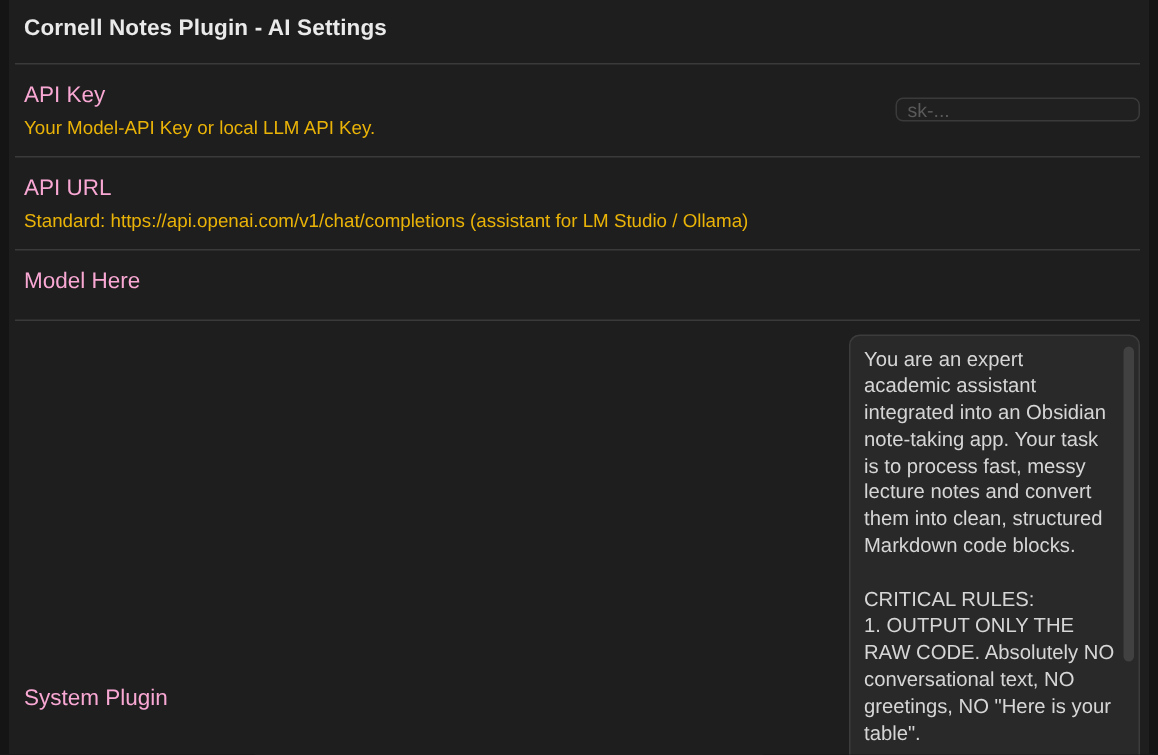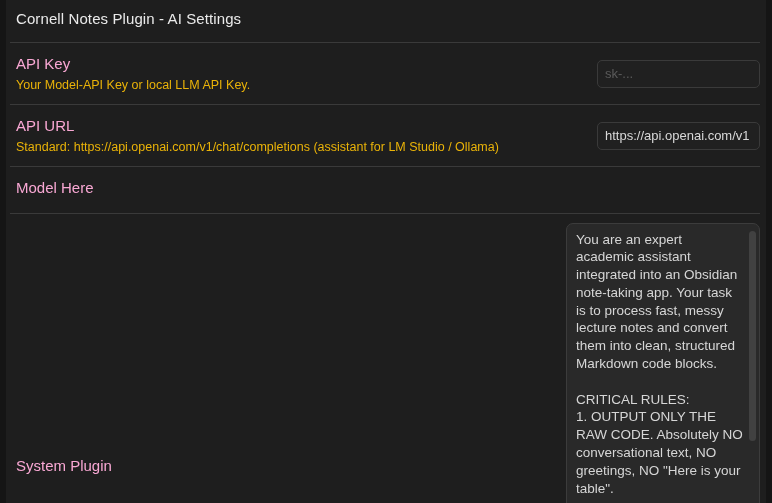--- a/index.html
+++ b/index.html
@@ -14,21 +14,21 @@
     height: 100%;
     background: #1e1e1e;
     padding: 0 6px 0 4px;
   }
   .header {
     padding: 10px 0 15px 6px;
     border-bottom: 1px solid #3a3a3a;
   }
   .header .title {
     font-size: 15px;
-    font-weight: 400;
+    font-weight: 700;
     color: #eaeaea;
     letter-spacing: 0.1px;
   }
   .setting-item {
     display: flex;
     align-items: center;
     justify-content: space-between;
     padding: 11px 0 11px 6px;
   }
   .setting-item + .setting-item { border-top: 1px solid #3a3a3a; }
@@ -40,21 +40,21 @@
     margin-bottom: 5px;
   }
   .setting-desc {
     font-size: 12.5px;
     color: #eab308;
     line-height: 15px;
   }
   .setting-control { flex: 0 0 auto; }
   .text-input {
     width: 163px;
-    height: 28px;
+    height: 16px;
     background: #202020;
     border: 1px solid #3a3a3a;
     border-radius: 5px;
     color: #d8d8d8;
     font-family: "Liberation Sans", "DejaVu Sans", sans-serif;
     font-size: 13px;
     padding: 0 7px;
     outline: none;
   }
   .text-input::placeholder { color: #5a5a5a; }
@@ -110,23 +110,20 @@
       <div class="setting-control">
         <input type="text" class="text-input" placeholder="sk-..." style="">
       </div>
     </div>
 
     <div class="setting-item">
       <div class="setting-info">
         <div class="setting-name">API URL</div>
         <div class="setting-desc">Standard: https://api.openai.com/v1/chat/completions (assistant for LM Studio / Ollama)</div>
       </div>
-      <div class="setting-control">
-        <input type="text" class="text-input" value="https://api.openai.com/v1" style="">
-      </div>
     </div>
 
     <div class="setting-item">
       <div class="setting-info">
         <div class="setting-name">Model Here</div>
       </div>
     </div>
 
     <div class="setting-item tall">
       <div class="setting-info">

